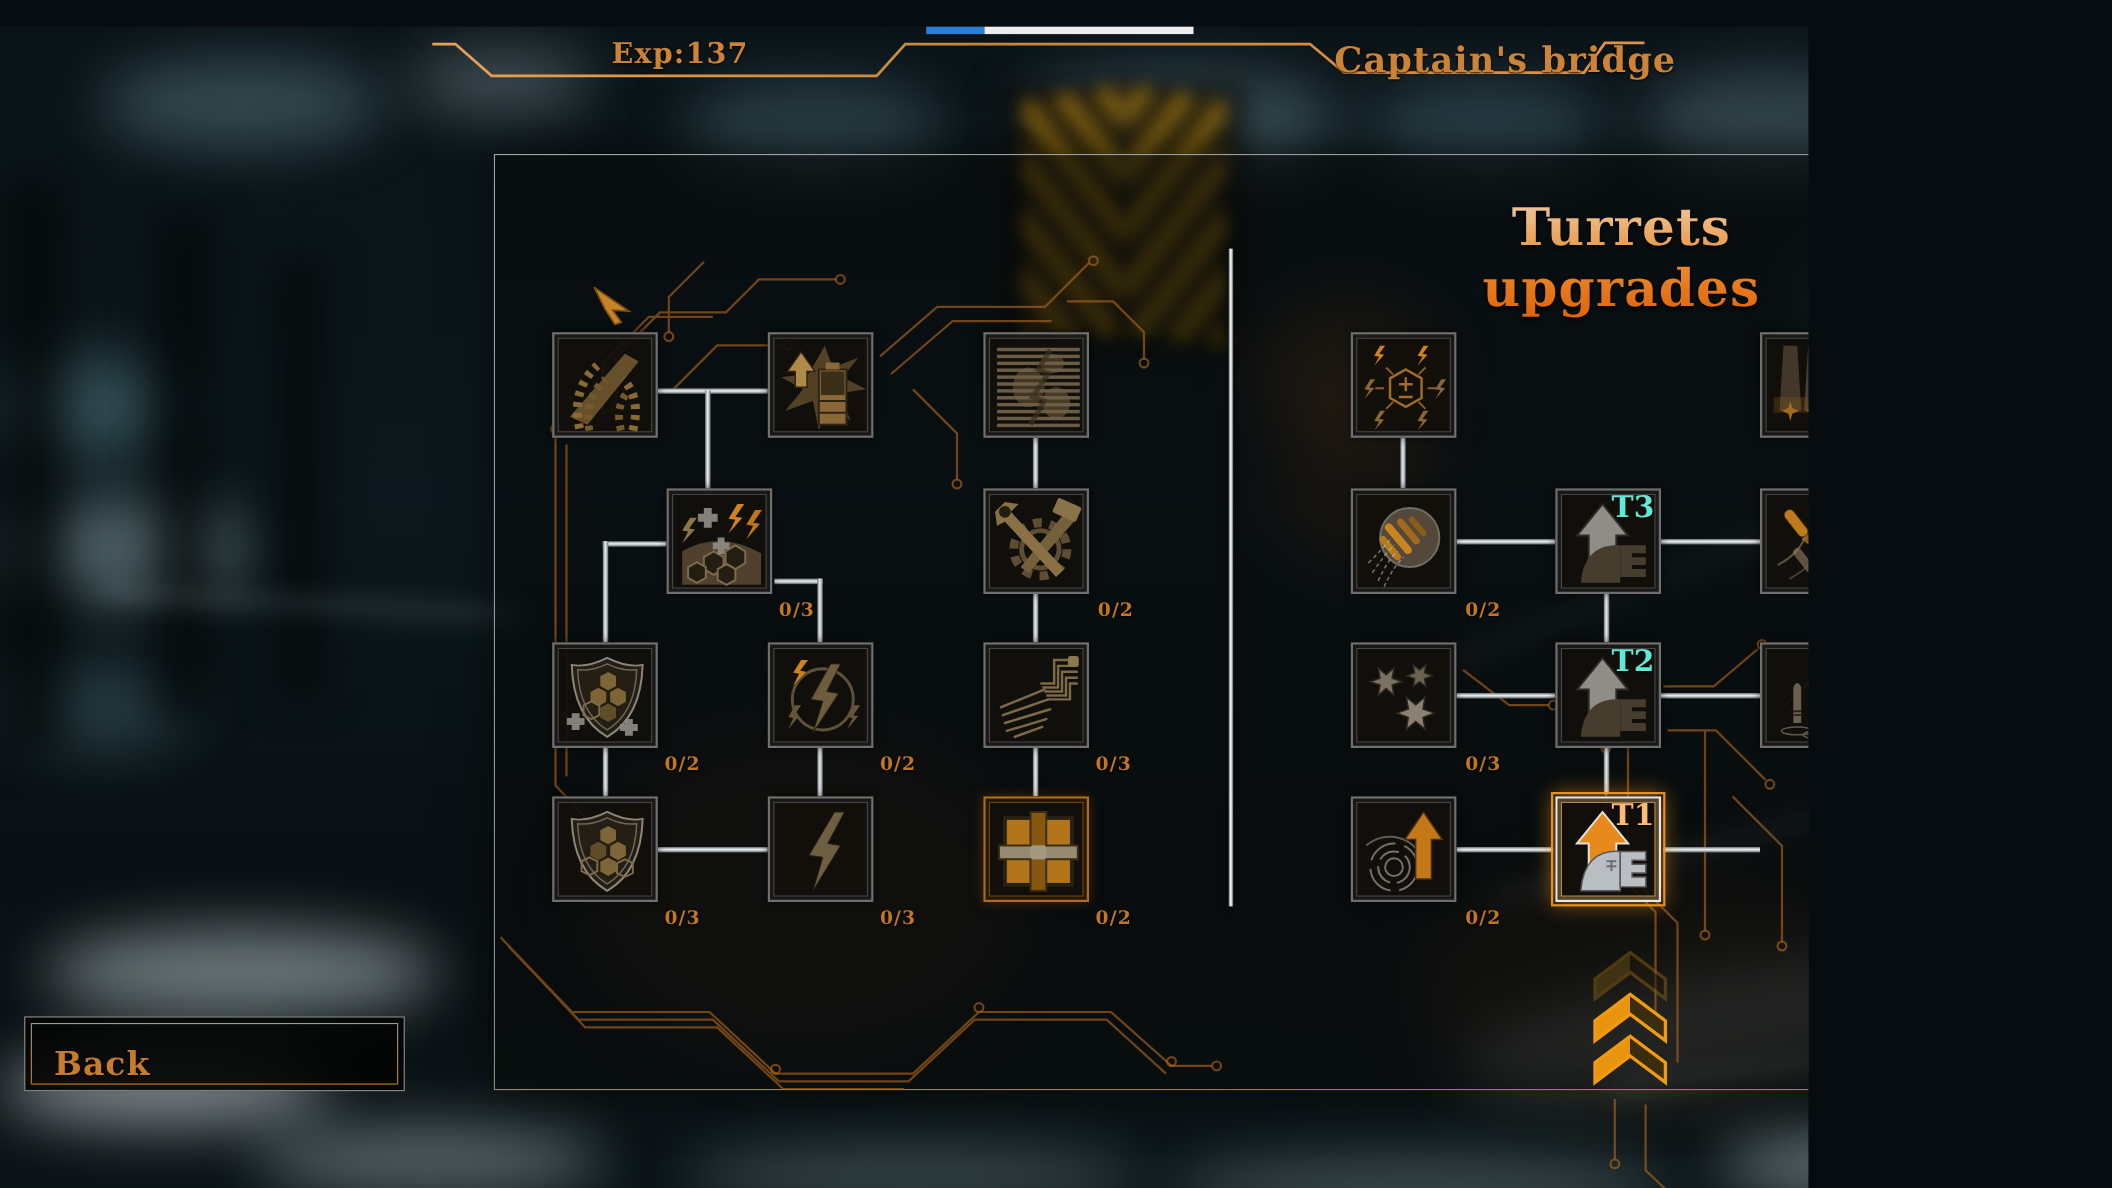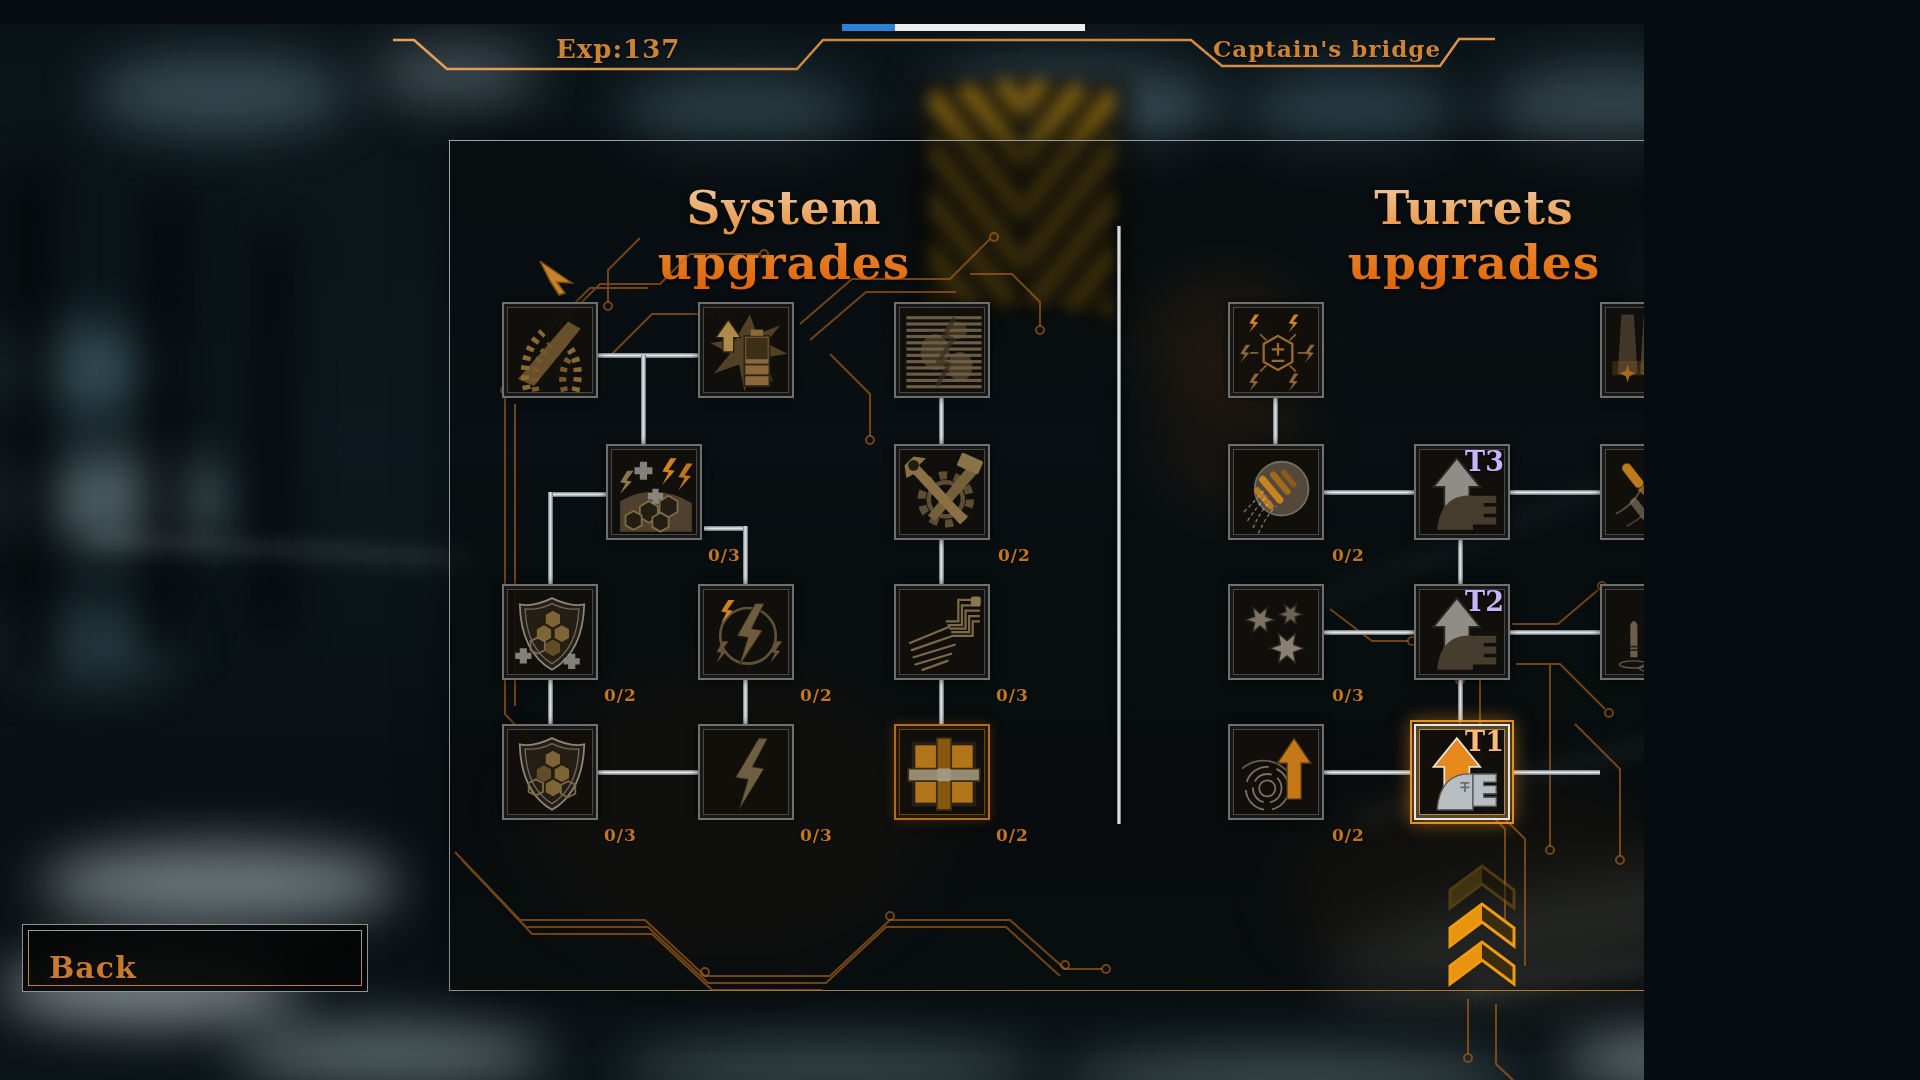--- a/index.html
+++ b/index.html
@@ -38,21 +38,21 @@
   .lkv{width:5px;background:linear-gradient(to right,#6d7477,#e9edef 45%,#c9ced2 62%,#5f6568);}
 
   .node{position:absolute;width:96px;height:96px;box-sizing:border-box;z-index:10;
         background:rgba(18,15,11,0.92);border:2px solid #6f6f6d;
         box-shadow:inset 0 0 0 3px rgba(0,0,0,.65),inset 0 0 0 4px #474745,0 0 8px rgba(0,0,0,.6);}
   .node svg{position:absolute;left:5px;top:5px;width:86px;height:86px;}
   .node.orange{border-color:#b06c1e;
         box-shadow:inset 0 0 0 3px rgba(0,0,0,.65),inset 0 0 0 4px #6b4610,0 0 10px rgba(120,60,10,.5);}
   .node.selected{border-color:#e6e6e4;outline:2px solid rgba(240,150,30,.95);outline-offset:2px;
         box-shadow:inset 0 0 0 3px rgba(0,0,0,.5),inset 0 0 0 4px #b08b4e,0 0 18px 3px rgba(235,145,25,.55);}
-  .tier{position:absolute;top:0px;right:4px;font-size:27px;font-weight:bold;color:#c4b5fd;
+  .tier{position:absolute;top:0px;right:4px;font-size:27px;font-weight:bold;color:#5eead4;
         text-shadow:0 1px 2px #000;z-index:12;font-family:"DejaVu Serif",serif;}
   .tier.bright{color:#fdba74;}
   .count{position:absolute;font-size:17px;font-weight:bold;color:#c4761e;z-index:11;
          text-shadow:0 1px 2px rgba(0,0,0,.9);letter-spacing:1px;}
 
   #circuits{position:absolute;left:0;top:0;z-index:3;pointer-events:none;}
   #chevrons{position:absolute;left:1447px;top:836px;z-index:12;pointer-events:none;}
   #cursor{position:absolute;left:538px;top:236px;z-index:30;pointer-events:none;}
 
   .back-btn{position:absolute;left:22px;top:900px;width:346px;height:68px;box-sizing:border-box;
@@ -108,21 +108,21 @@
     <defs>
         <linearGradient id="lg1" x1="0" y1="0" x2="1" y2="0">
       <stop offset="0" stop-color="#e8a158"></stop>
           <stop offset=".45" stop-color="#c8863c"></stop>
           <stop offset="1" stop-color="#e0924a"></stop>
     </linearGradient>
       </defs>
     <path d="M393 16 H414 L447 45 H797 L823 16 H1191 L1222 42 H1440 L1459 15 H1495" fill="none" stroke="url(#lg1)" stroke-width="2.5"></path>
   </svg>
   <div class="hud-text" style="left:556px;top:10px;">Exp:137</div>
-  <div class="hud-text" style="left:1213px;top:11px;font-size:23px;">Captain's bridge</div>
+  <div class="hud-text" style="left:1213px;top:11px;font-size:32px;">Captain's bridge</div>
 
   <div class="panel"></div>
 
   <svg id="circuits" width="1920" height="1080">
     <g fill="none" stroke="#b2661c" stroke-width="2" opacity=".62">
       <path d="M560 345 V300 L600 260 H660 L690 230 H760"></path>
       <path d="M548 352 V306 L590 264 H648"></path>
       <path d="M610 332 L652 290 H712"></path>
       <path d="M640 214 L608 246 V278"></path>
       <path d="M800 300 L852 255 H950 L990 215"></path>
@@ -168,21 +168,20 @@
         <circle cx="1686" cy="556" r="4"></circle>
         <circle cx="1412" cy="617" r="4"></circle>
       <circle cx="1602" cy="562" r="4"></circle>
         <circle cx="1609" cy="689" r="4"></circle>
         <circle cx="1792" cy="474" r="4"></circle>
       <circle cx="1755" cy="426" r="4"></circle>
         <circle cx="1468" cy="1034" r="4"></circle>
     </g>
   </svg>
 
-  <div class="tree-title" style="left:554px;">System upgrades</div>
   <div class="tree-title" style="left:1244px;">Turrets upgrades</div>
   <div class="divider"></div>
 
   <div class="lk" style="left:598px;top:329px;width:100px"></div>
   <div class="lkv" style="left:641px;top:331px;height:90px"></div>
   <div class="lkv" style="left:939px;top:374px;height:46px"></div>
   <div class="lk" style="left:548px;top:468px;width:58px"></div>
   <div class="lkv" style="left:548px;top:468px;height:92px"></div>
   <div class="lk" style="left:704px;top:502px;width:44px"></div>
   <div class="lkv" style="left:743px;top:502px;height:58px"></div>

